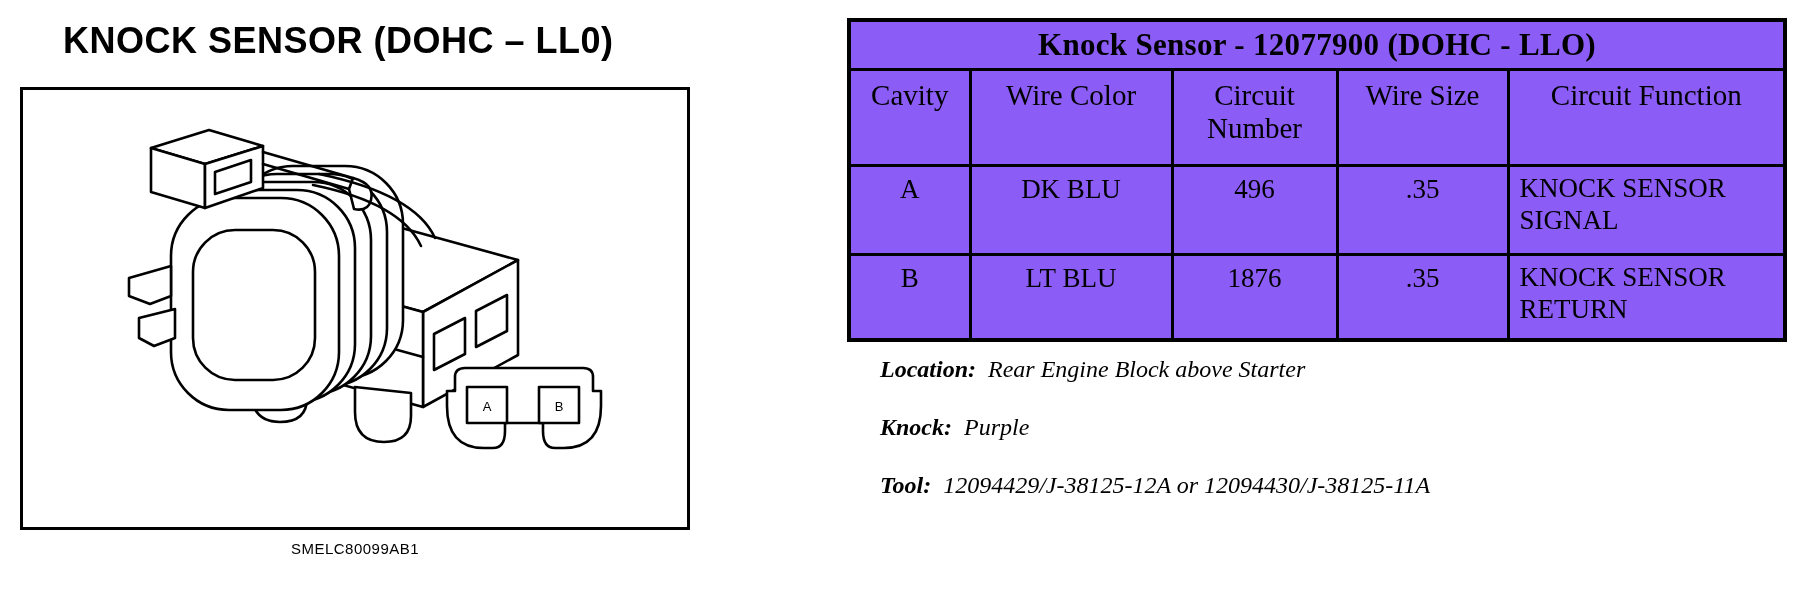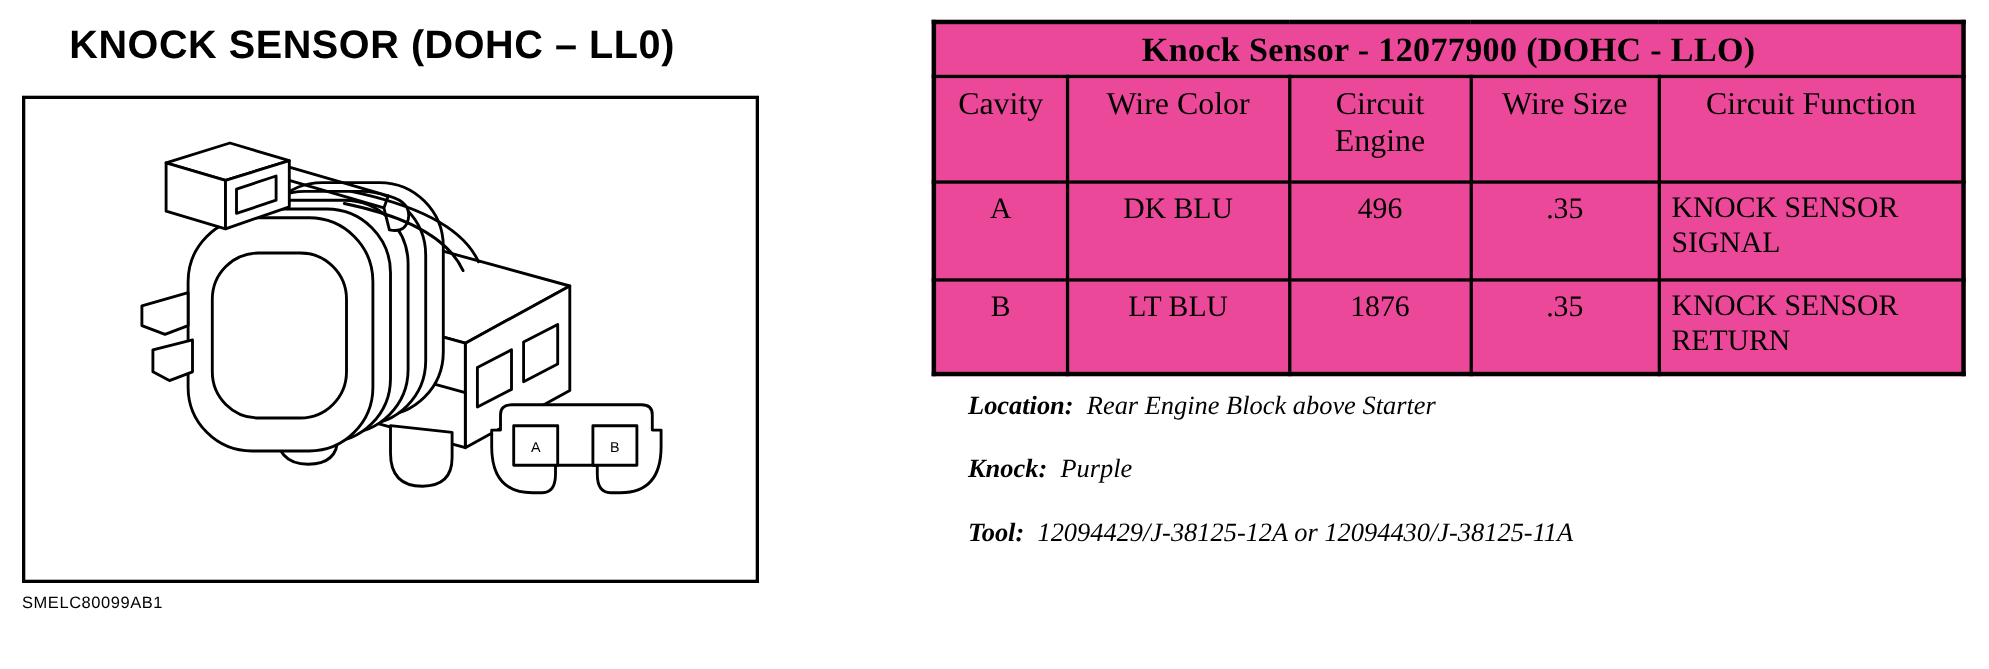--- a/index.html
+++ b/index.html
@@ -19,27 +19,27 @@
   }
   .diagram-box svg{position:absolute;}
   .iso-art{left:0;top:0;width:664px;height:437px;}
   .face-view{left:420px;top:274px;width:162px;height:96px;}
   .connector-id{
     position:absolute;left:420px;top:390px;width:162px;
     text-align:center;font-family:"Liberation Sans", sans-serif;
     font-size:15px;line-height:1.3;
   }
   .figure-code{
-    position:absolute;left:20px;top:540px;width:670px;text-align:left;
+    position:absolute;left:20px;top:540px;width:670px;text-align:center;
     font-family:"Liberation Sans", sans-serif;font-size:15px;letter-spacing:.5px;
   }
   
   .wire-table{
     position:absolute;left:847px;top:18px;width:936px;
-    border-collapse:collapse;table-layout:fixed;background:#ec4899;
+    border-collapse:collapse;table-layout:fixed;background:#8b5cf6;
     border:4px solid #000;
   }
   .wire-table td,.wire-table th{border:3px solid #000;overflow:hidden;}
   .t-title{
     height:44px;text-align:center;font-weight:bold;font-size:31px;
     vertical-align:middle;letter-spacing:.3px;
   }
   .wire-table th{
     height:84px;vertical-align:top;padding-top:8px;
     font-size:29px;font-weight:normal;text-align:center;line-height:1.15;
@@ -126,21 +126,21 @@
     <col style="width:171px">
       <col style="width:277px">
   </colgroup>
   <tbody>
       <tr>
     <td class="t-title" colspan="5">Knock Sensor - 12077900 (DOHC - LLO)</td>
   </tr>
   <tr>
     <th>Cavity</th>
     <th>Wire Color</th>
-    <th>Circuit Engine</th>
+    <th>Circuit Number</th>
     <th>Wire Size</th>
     <th>Circuit Function</th>
   </tr>
   <tr class="row-a">
     <td class="c">A</td>
     <td class="c">DK BLU</td>
     <td class="c">496</td>
     <td class="c">.35</td>
     <td class="fn">KNOCK SENSOR SIGNAL</td>
   </tr>

